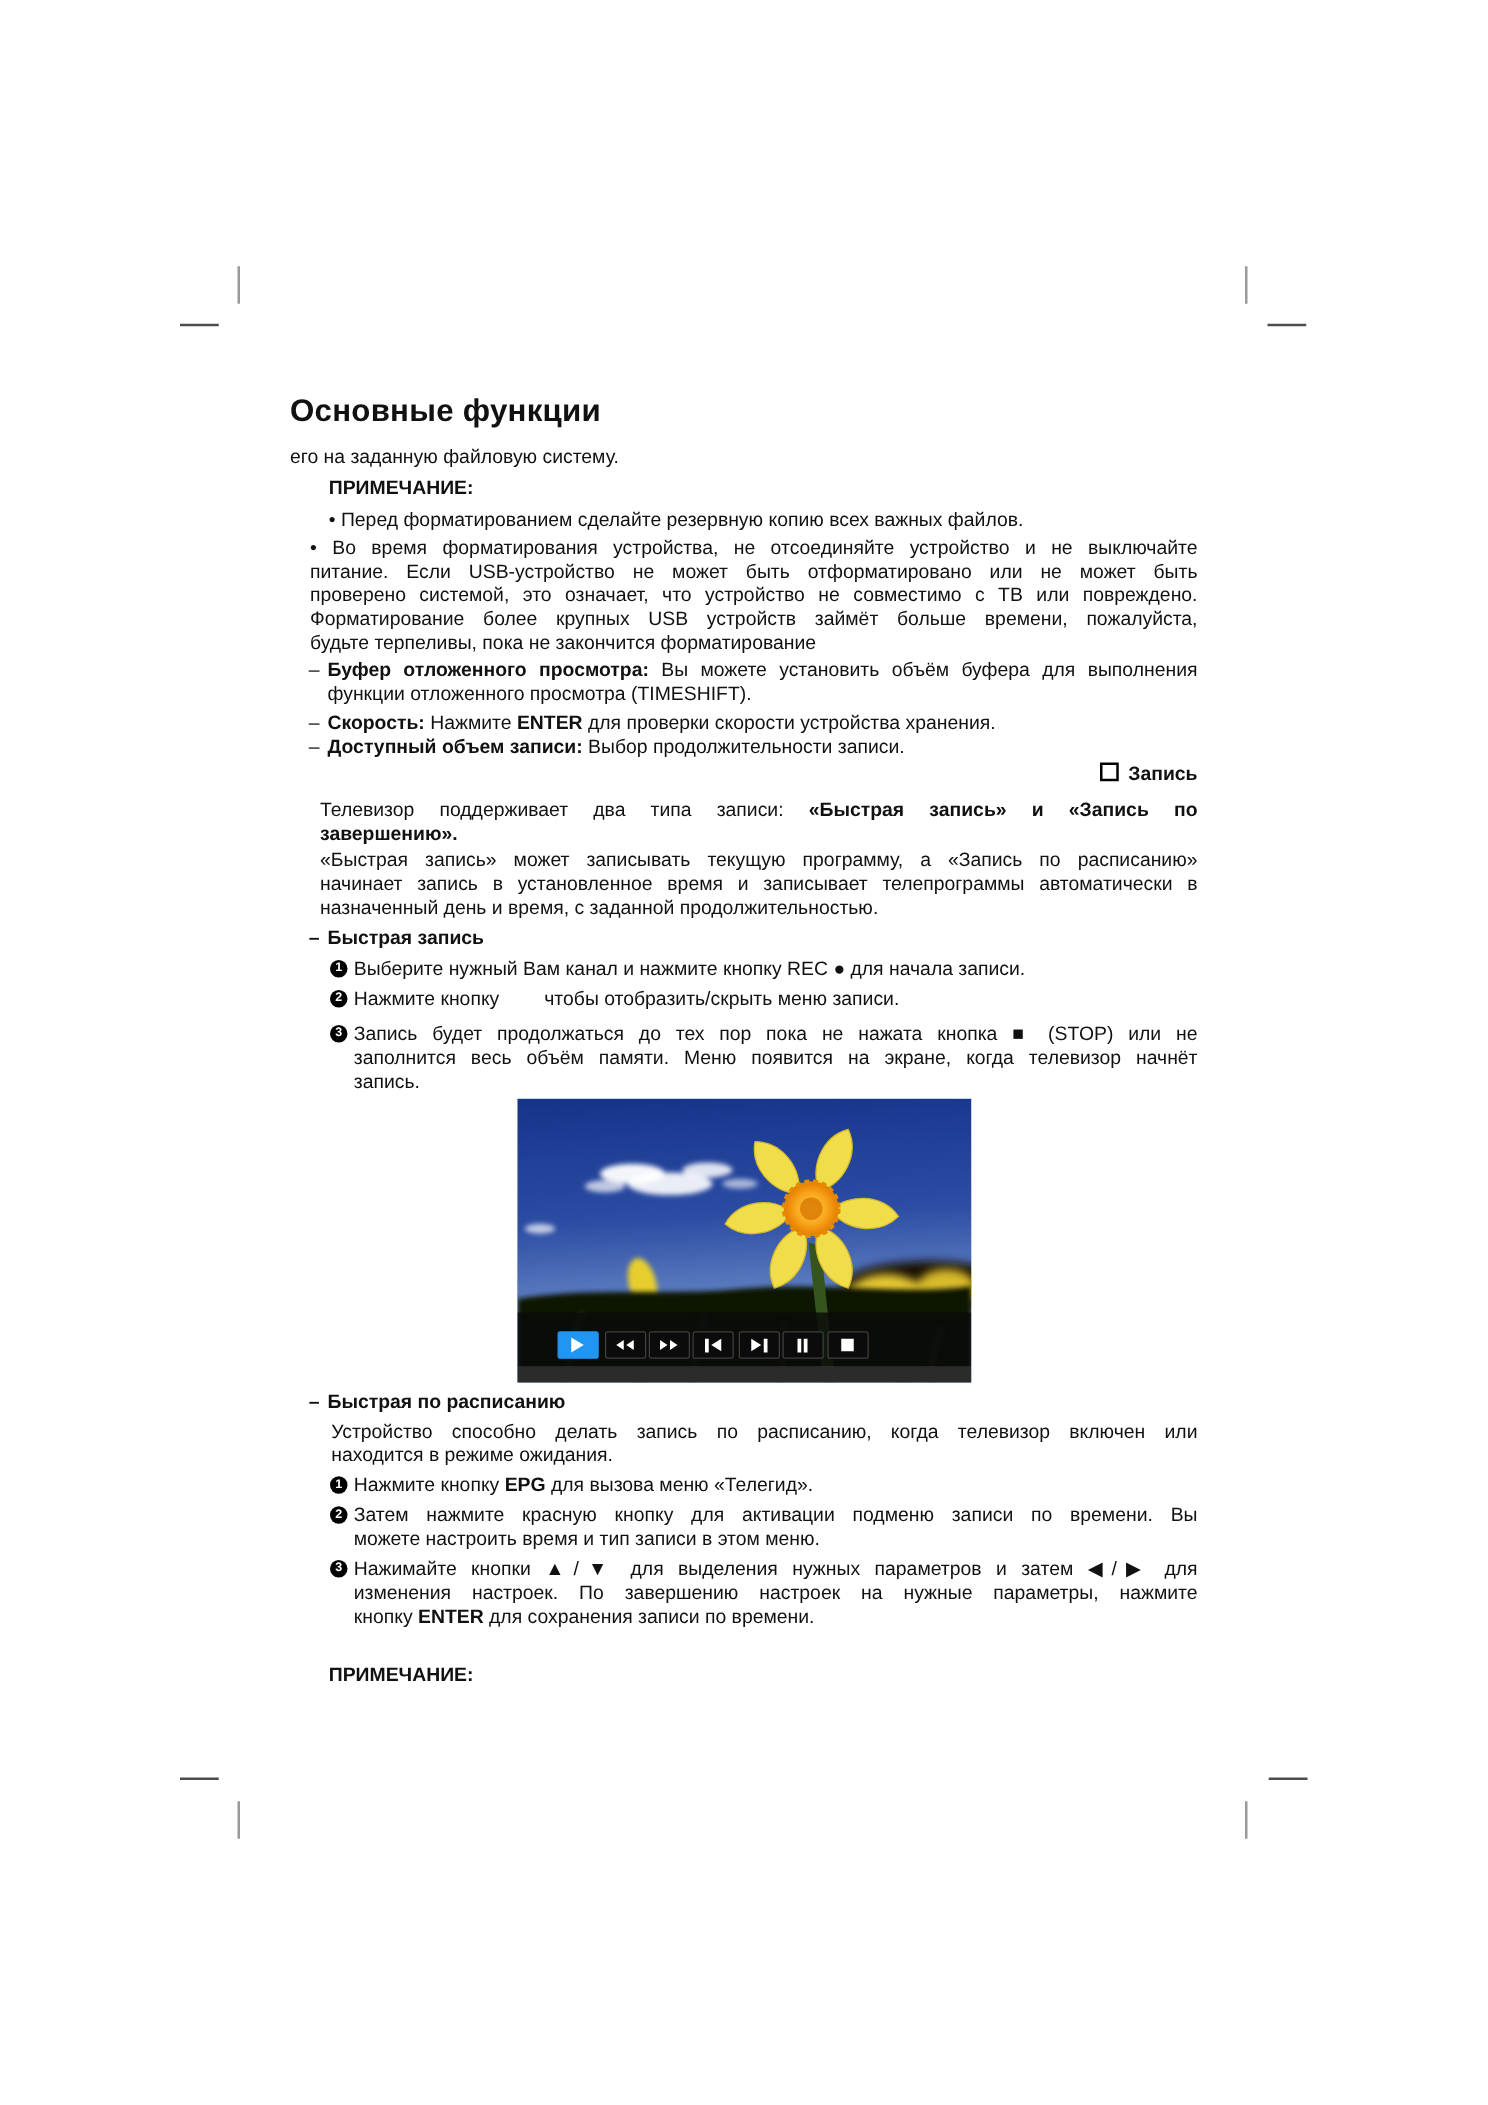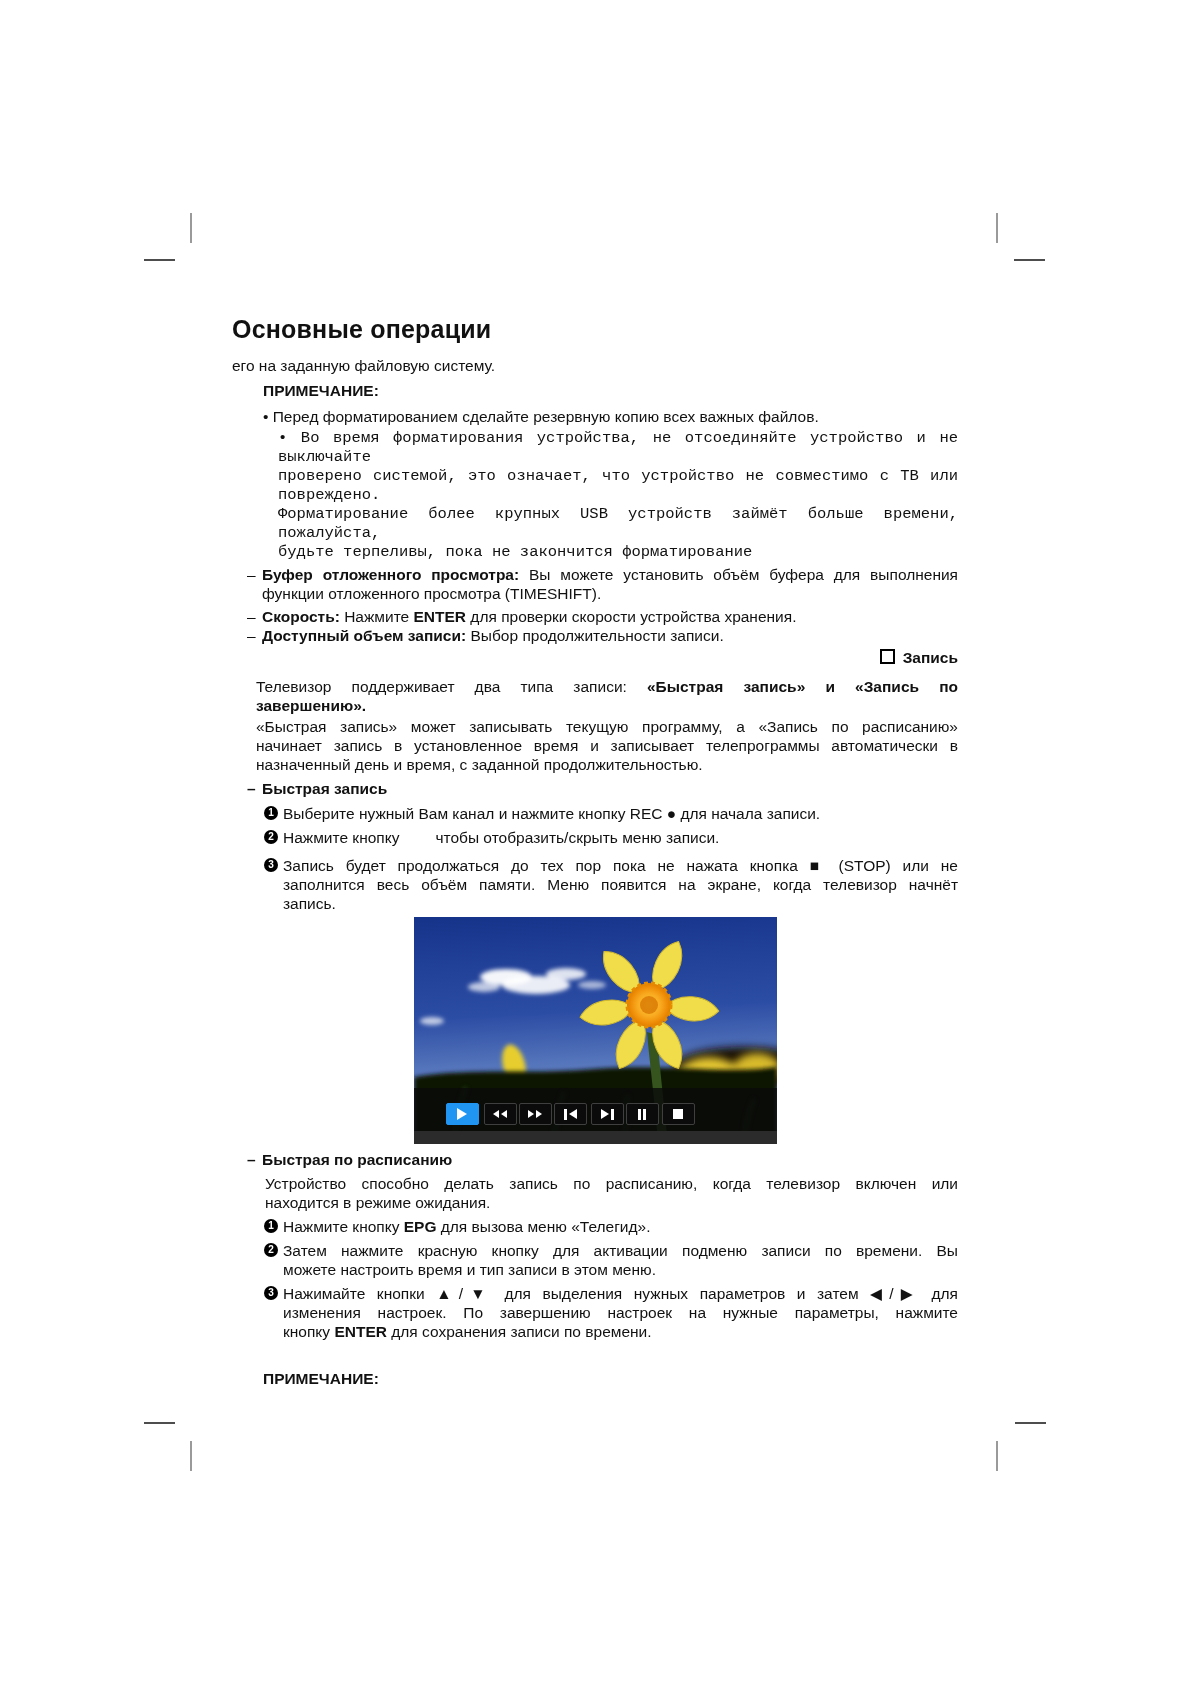--- a/index.html
+++ b/index.html
@@ -17,21 +17,21 @@
   h1.title { font-size:25px; line-height:30px; margin:0 0 12px 0; font-weight:bold; letter-spacing:0.2px; }
 
   .p { margin:0; }
   .jline { text-align:justify; text-align-last:justify; }
   .lastline { text-align:left; }
   b { font-weight:bold; }
 
   .intro { margin-bottom:6px; }
   .note-label { font-weight:bold; margin-left:31px; margin-bottom:7px; }
   .bullet1 { margin-left:31px; margin-bottom:3px; }
-  .bullet2 { margin-left:46px; margin-bottom:3px;font-family:Liberation Mono, monospace; }
+  .bullet2 { margin-left:16px; margin-bottom:3px; }
 
   .dash-item { position:relative; padding-left:30px; }
   .dash-item .dash { position:absolute; left:15px; top:0; }
   .mb4 { margin-bottom:4px; }
   .mb0 { margin-bottom:0; }
   .mb3 { margin-bottom:3px; }
 
   .sec-head { margin-bottom:10px; font-weight:bold;text-align:right; }
   .checkbox { display:inline-block; width:11px; height:11px; border:2px solid #000; margin-right:8px; vertical-align:-1px; }
 
@@ -82,30 +82,31 @@
   <div class="mark-h" style="left:144px; top:259px;"></div>
   <div class="mark-v" style="left:996px; top:213px;"></div>
   <div class="mark-h" style="left:1014px; top:259px;"></div>
   <div class="mark-h" style="left:144px; top:1422px;"></div>
   <div class="mark-v" style="left:190px; top:1441px;"></div>
   <div class="mark-h" style="left:1015px; top:1422px;"></div>
   <div class="mark-v" style="left:996px; top:1441px;"></div>
 
   <div class="content">
 
-    <h1 class="title">Основные операции</h1>
+    <h1 class="title">Основные функции</h1>
 
     <p class="p intro">его на заданную файловую систему.</p>
 
     <p class="p note-label">ПРИМЕЧАНИЕ:</p>
 
     <p class="p bullet1">• Перед форматированием сделайте резервную копию всех важных файлов.</p>
 
     <div class="p bullet2">
       <div class="jline">• Во время форматирования устройства, не отсоединяйте устройство и не выключайте</div>
+      <div class="jline">питание. Если USB-устройство не может быть отформатировано или не может быть</div>
       <div class="jline">проверено системой, это означает, что устройство не совместимо с ТВ или повреждено.</div>
       <div class="jline">Форматирование более крупных USB устройств займёт больше времени, пожалуйста,</div>
       <div class="lastline">будьте терпеливы, пока не закончится форматирование</div>
     </div>
 
     <div class="p dash-item mb4">
       <span class="dash">–</span>
       <div class="jline"><b>Буфер отложенного просмотра:</b><span> Вы можете установить объём буфера для выполнения</span></div>
       <div class="lastline">функции отложенного просмотра (TIMESHIFT).</div>
     </div>

